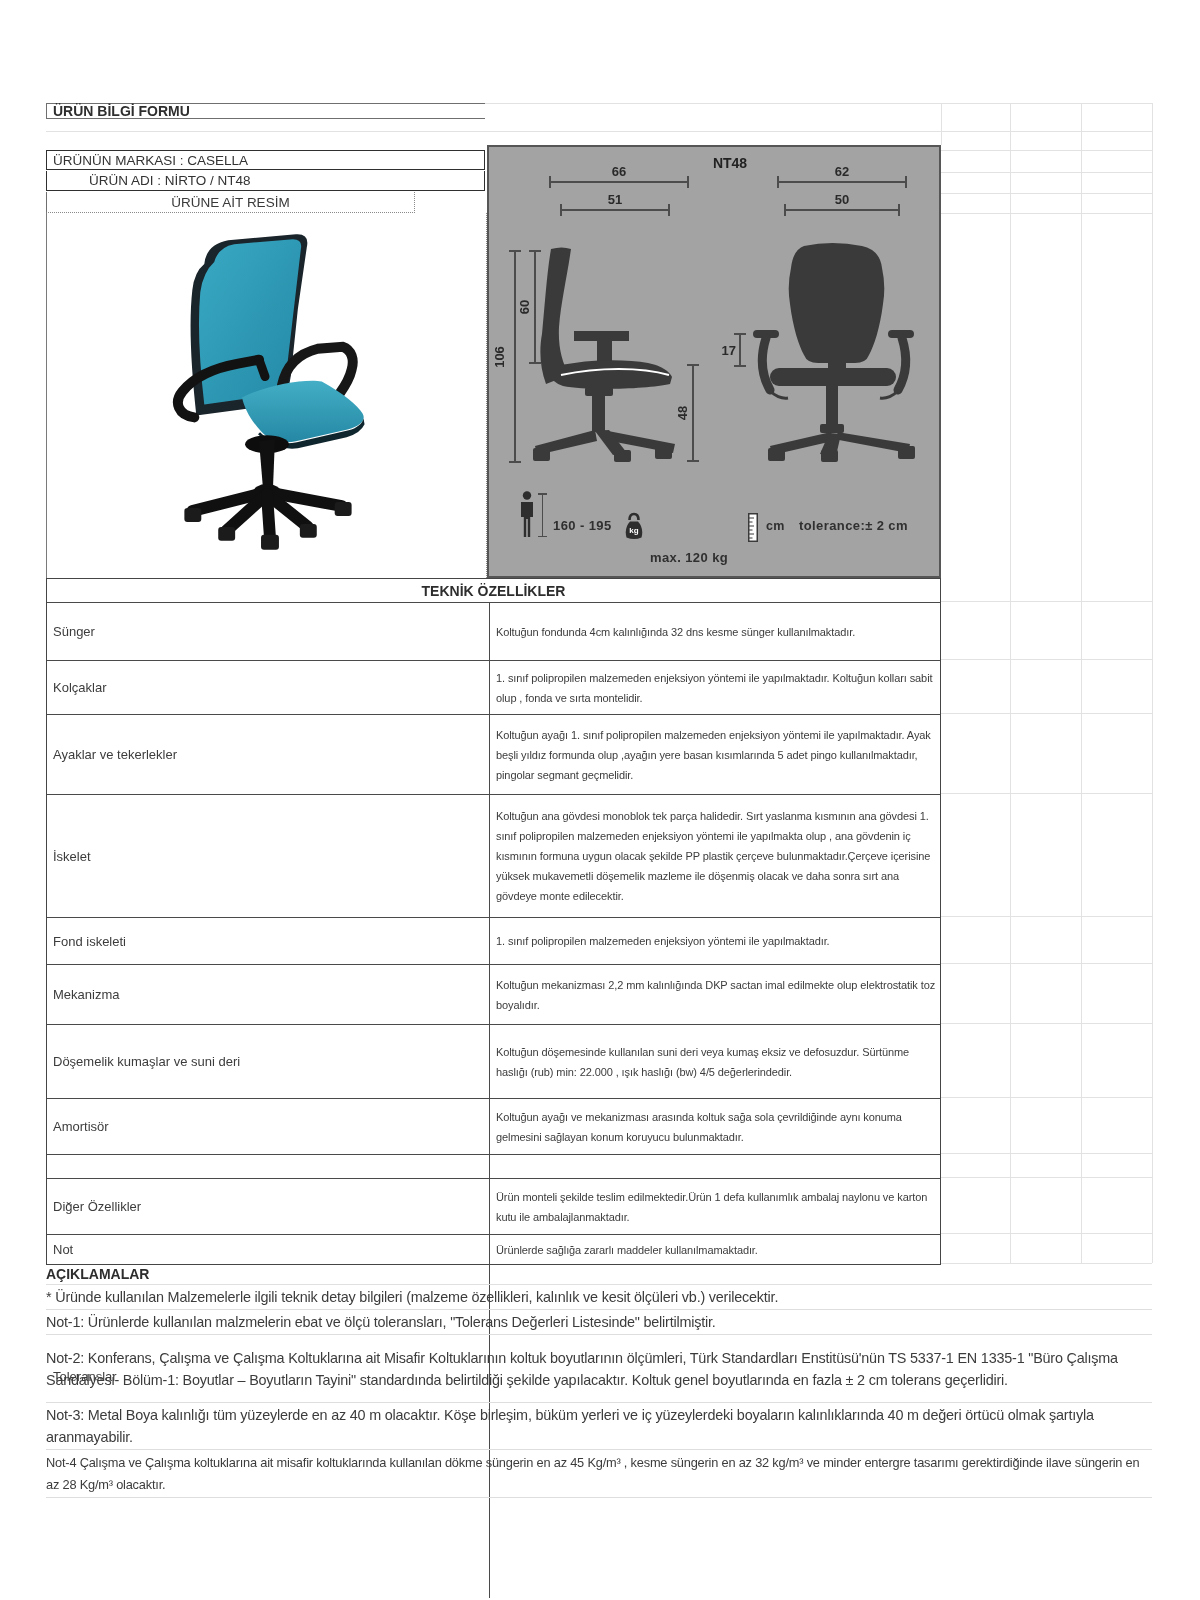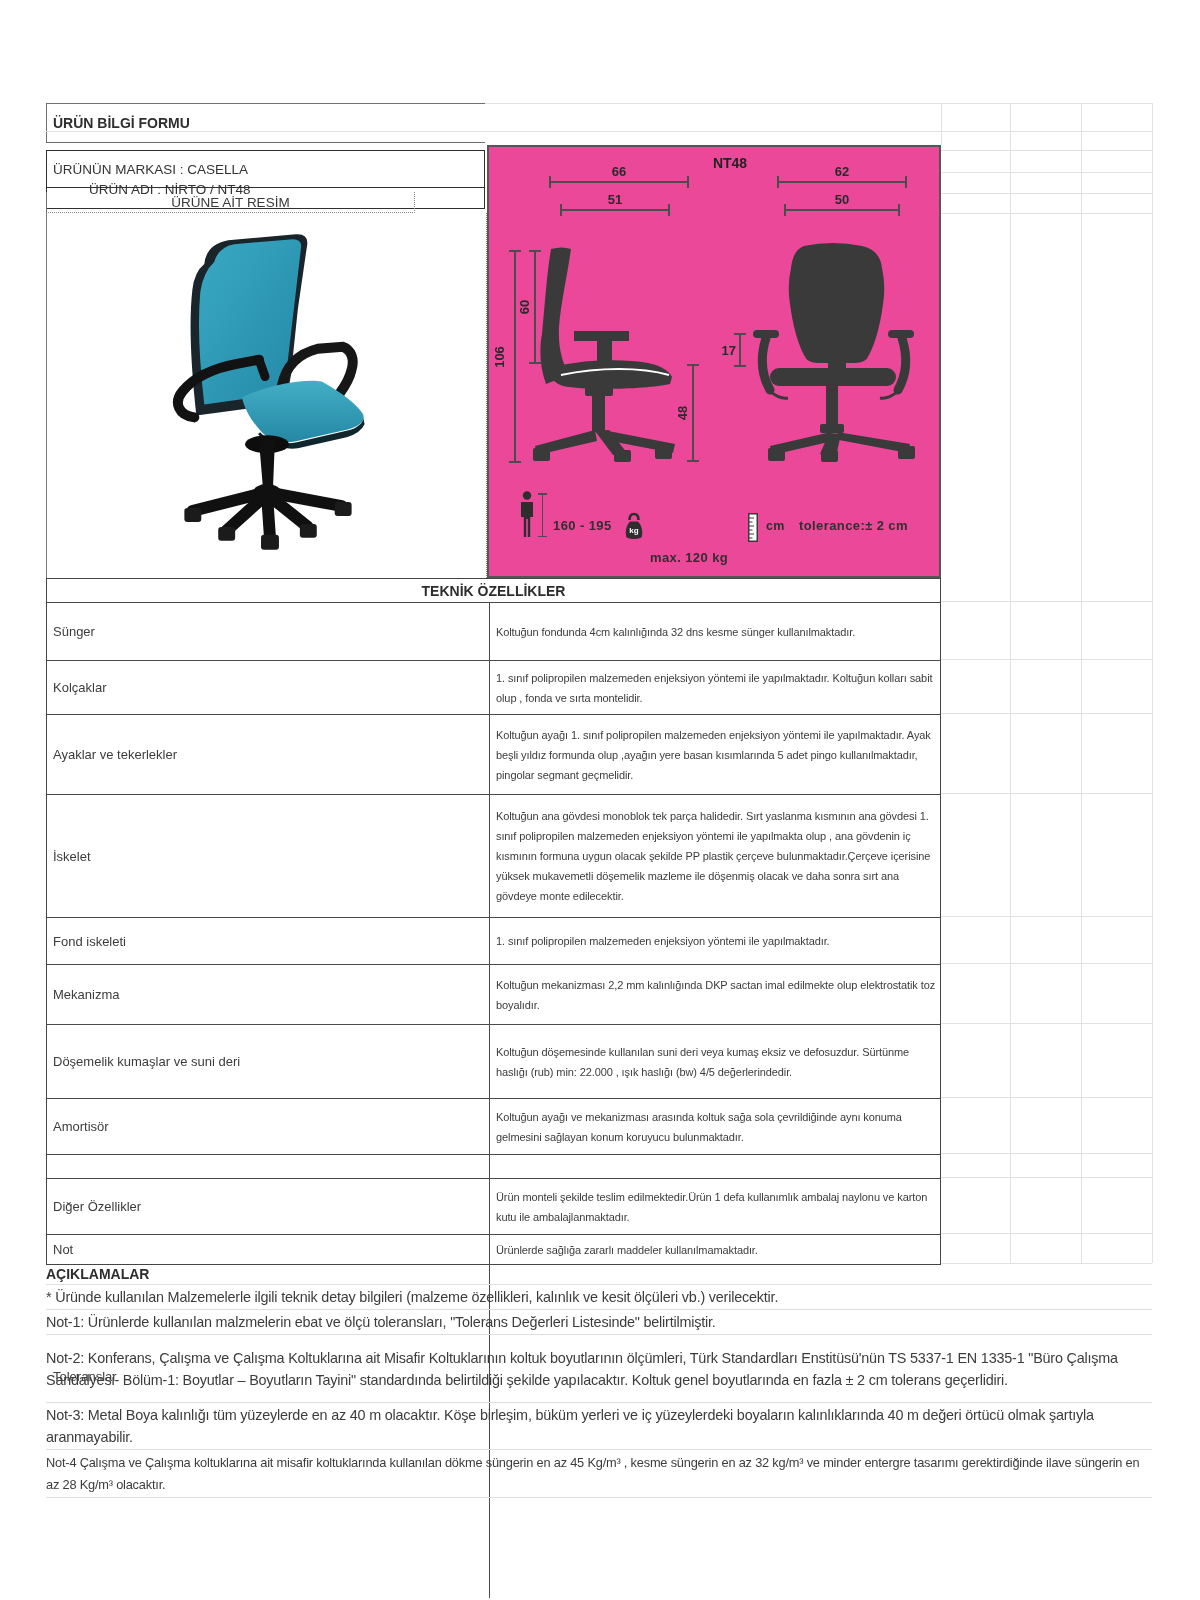--- a/index.html
+++ b/index.html
@@ -6,38 +6,38 @@
   *{box-sizing:border-box;}
   .page{position:relative;width:1200px;height:1600px;background:#fff;overflow:hidden;
         font-family:"Liberation Sans", sans-serif;color:#3e3e3e;}
   .abs{position:absolute;}
 
   
   .gv,.gh{position:absolute;background:#e2e2e2;}
   .gv{width:1px;} .gh{height:1px;}
 
   
-  .title-cell{left:46px;top:103px;width:439px;height:40px;
+  .title-cell{left:46px;top:103px;width:439px;height:16px;
       border-top:1px solid #6f6f6f;border-bottom:1px solid #6f6f6f;border-left:1px solid #6f6f6f;
       display:flex;align-items:center;padding-left:6px;font-size:14px;font-weight:bold;color:#2e2e2e;}
-  .brand-box,.name-box{left:46px;width:439px;height:38px;border:1.5px solid #2f2f2f;
+  .brand-box,.name-box{left:46px;width:439px;height:20px;border:1.5px solid #2f2f2f;
       display:flex;align-items:center;padding-left:6px;font-size:13.5px;color:#333;}
   .brand-box{top:150px;}
   .name-box{top:170.5px;border-top:none;padding-left:42px;}
   .caption-cell{left:46px;top:192px;width:369px;height:21px;
       border-left:1px solid #6f6f6f;border-right:1.5px dotted #8a8a8a;border-bottom:1.5px dotted #8a8a8a;
       display:flex;align-items:center;justify-content:center;font-size:13.5px;color:#3a3a3a;}
 
   
   .photo-cell{left:46px;top:213px;width:441px;height:365px;
       border-left:1px solid #7a7a7a;border-right:1.5px dotted #8a8a8a;}
   .photo-cell svg{width:100%;height:100%;display:block;}
 
   
-  .drawing-box{left:487px;top:145px;width:454px;height:433px;border:2px solid #565656;background:#ec4899;}
+  .drawing-box{left:487px;top:145px;width:454px;height:433px;border:2px solid #565656;background:#a3a3a3;}
   .model-label{position:absolute;left:201px;top:8px;width:80px;text-align:center;
       font-size:14px;font-weight:bold;color:#222;}
 
   .hdim{position:absolute;height:0;border-top:2px solid #4c4c4c;}
   .hdim::before,.hdim::after{content:"";position:absolute;top:-7px;width:2px;height:12px;background:#4c4c4c;}
   .hdim::before{left:-1px;}.hdim::after{right:-1px;}
   .hdim>span{position:absolute;left:50%;transform:translateX(-50%);bottom:4px;
       font-size:13px;font-weight:bold;color:#2a2a2a;}
   .vdim{position:absolute;width:0;border-left:2px solid #4c4c4c;}
   .vdim::before,.vdim::after{content:"";position:absolute;left:-7px;height:2px;width:12px;background:#4c4c4c;}

